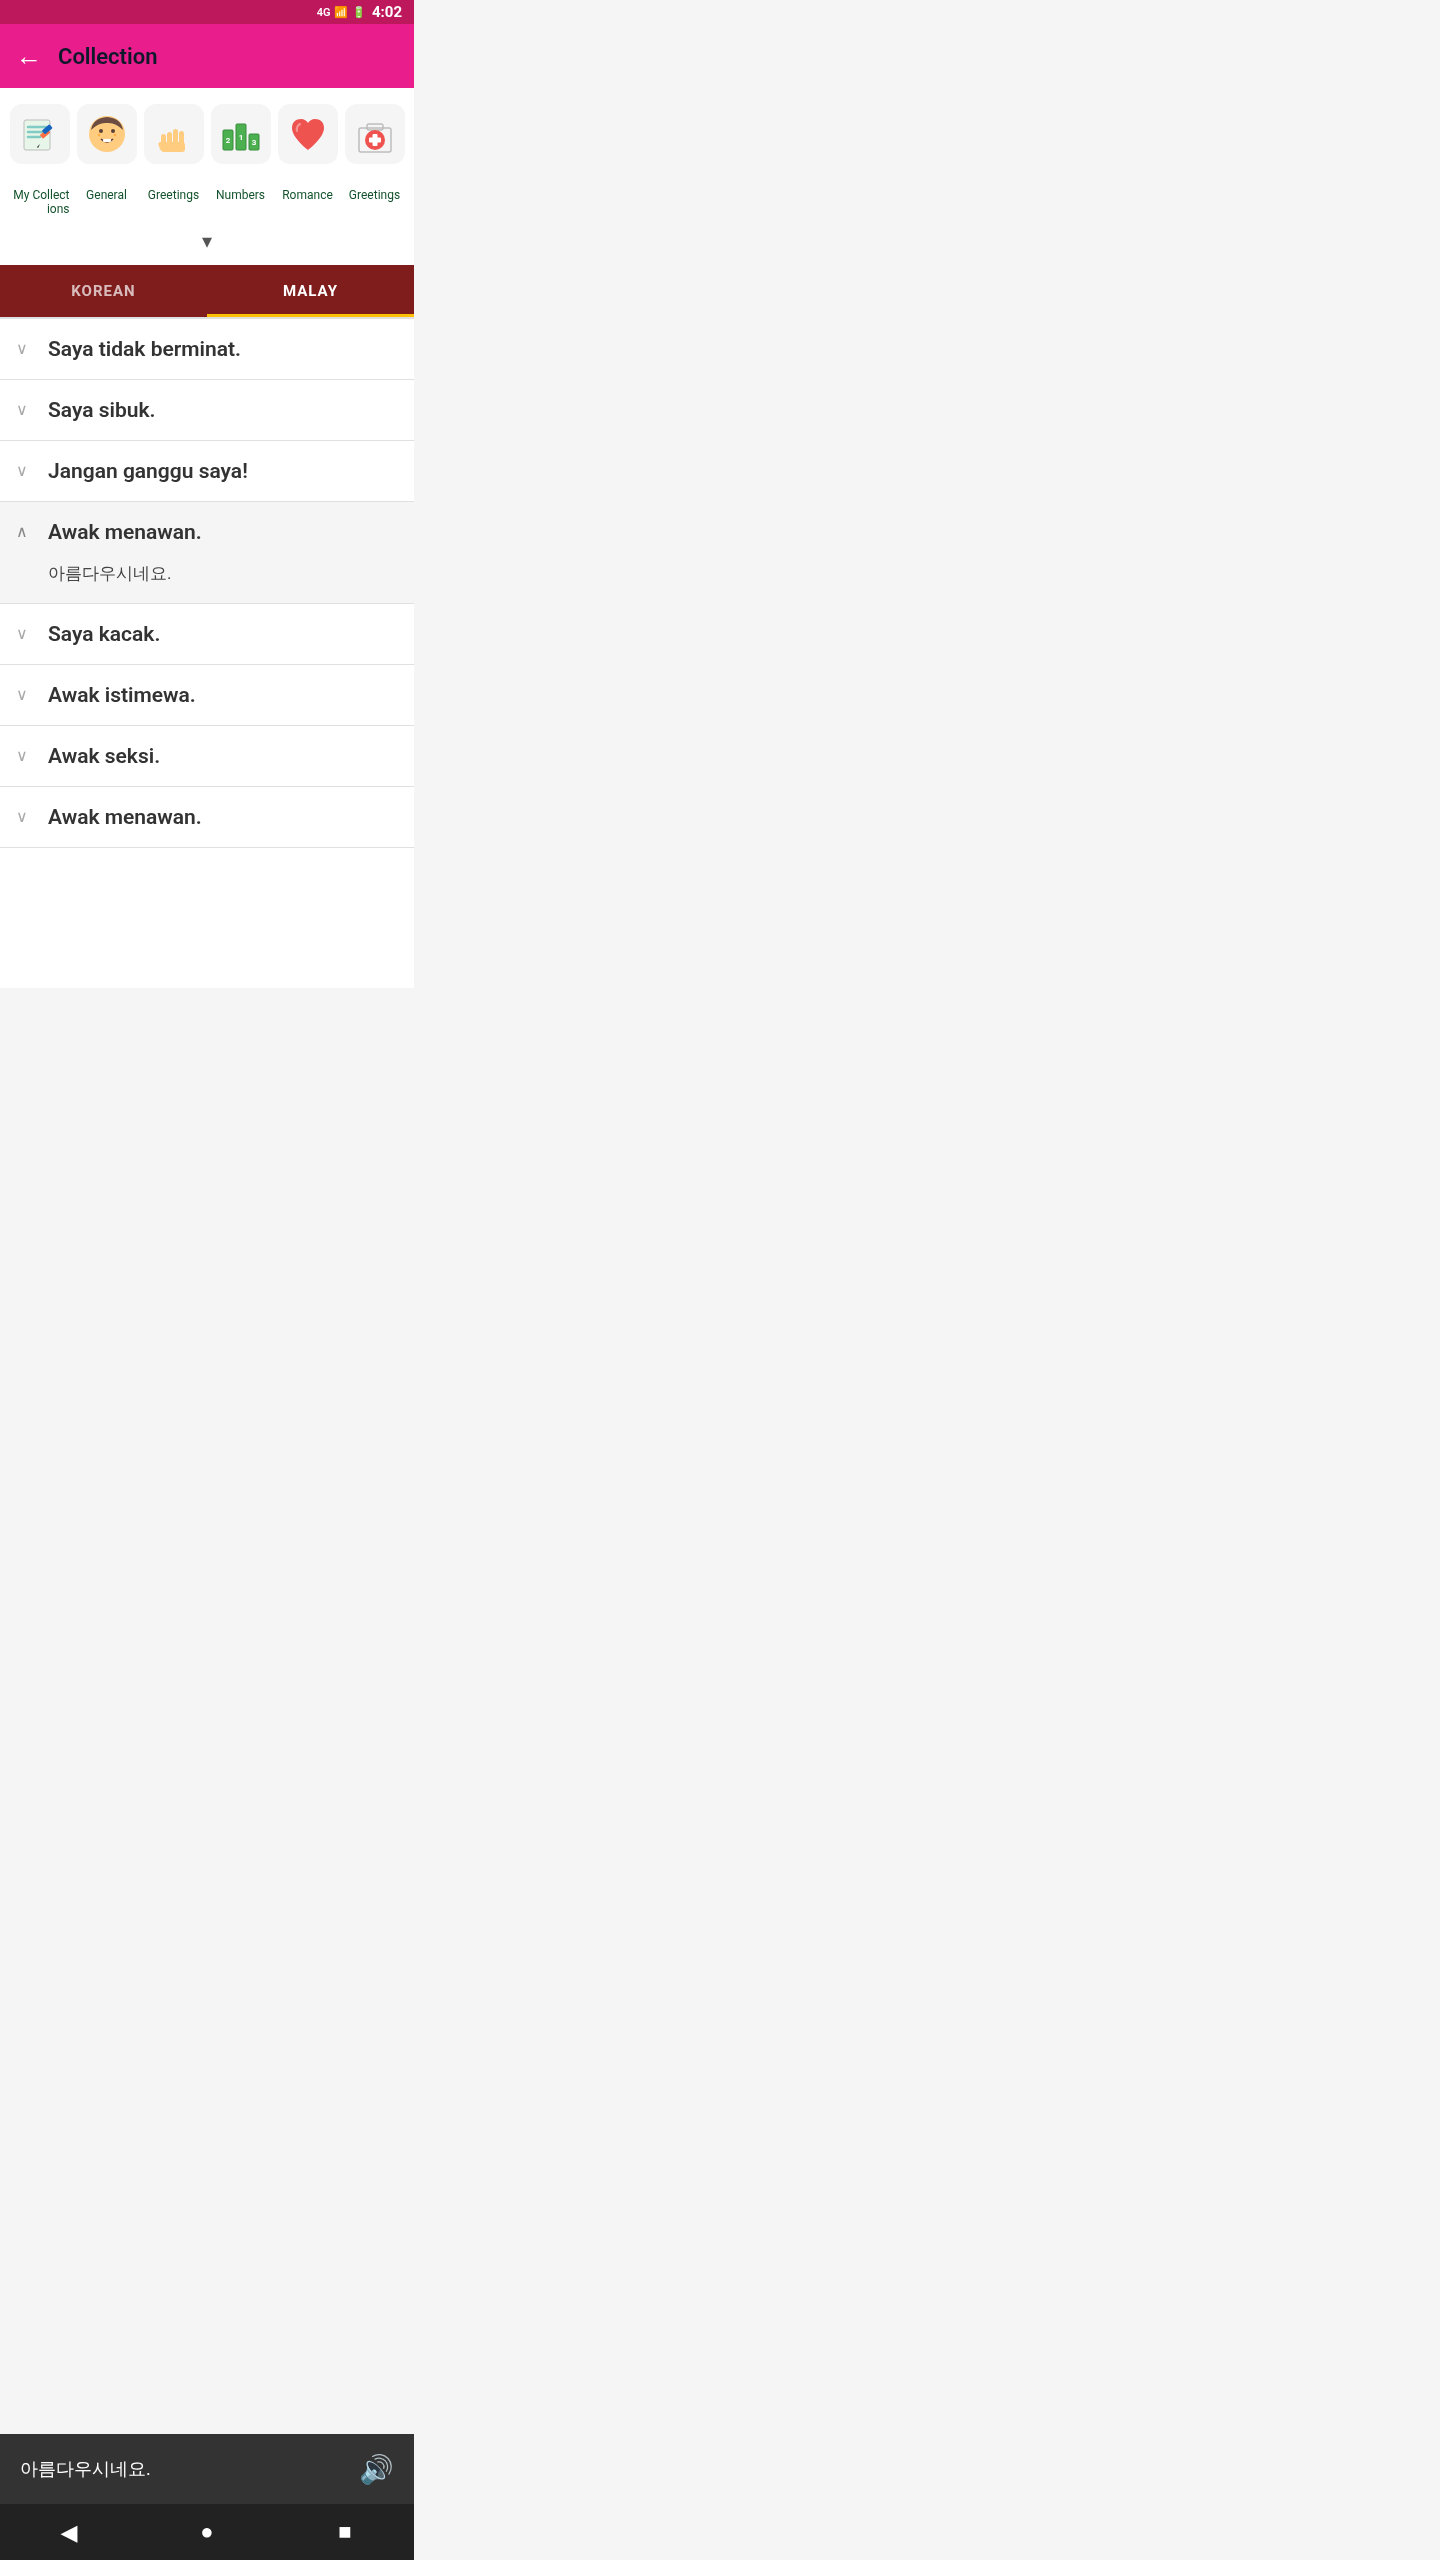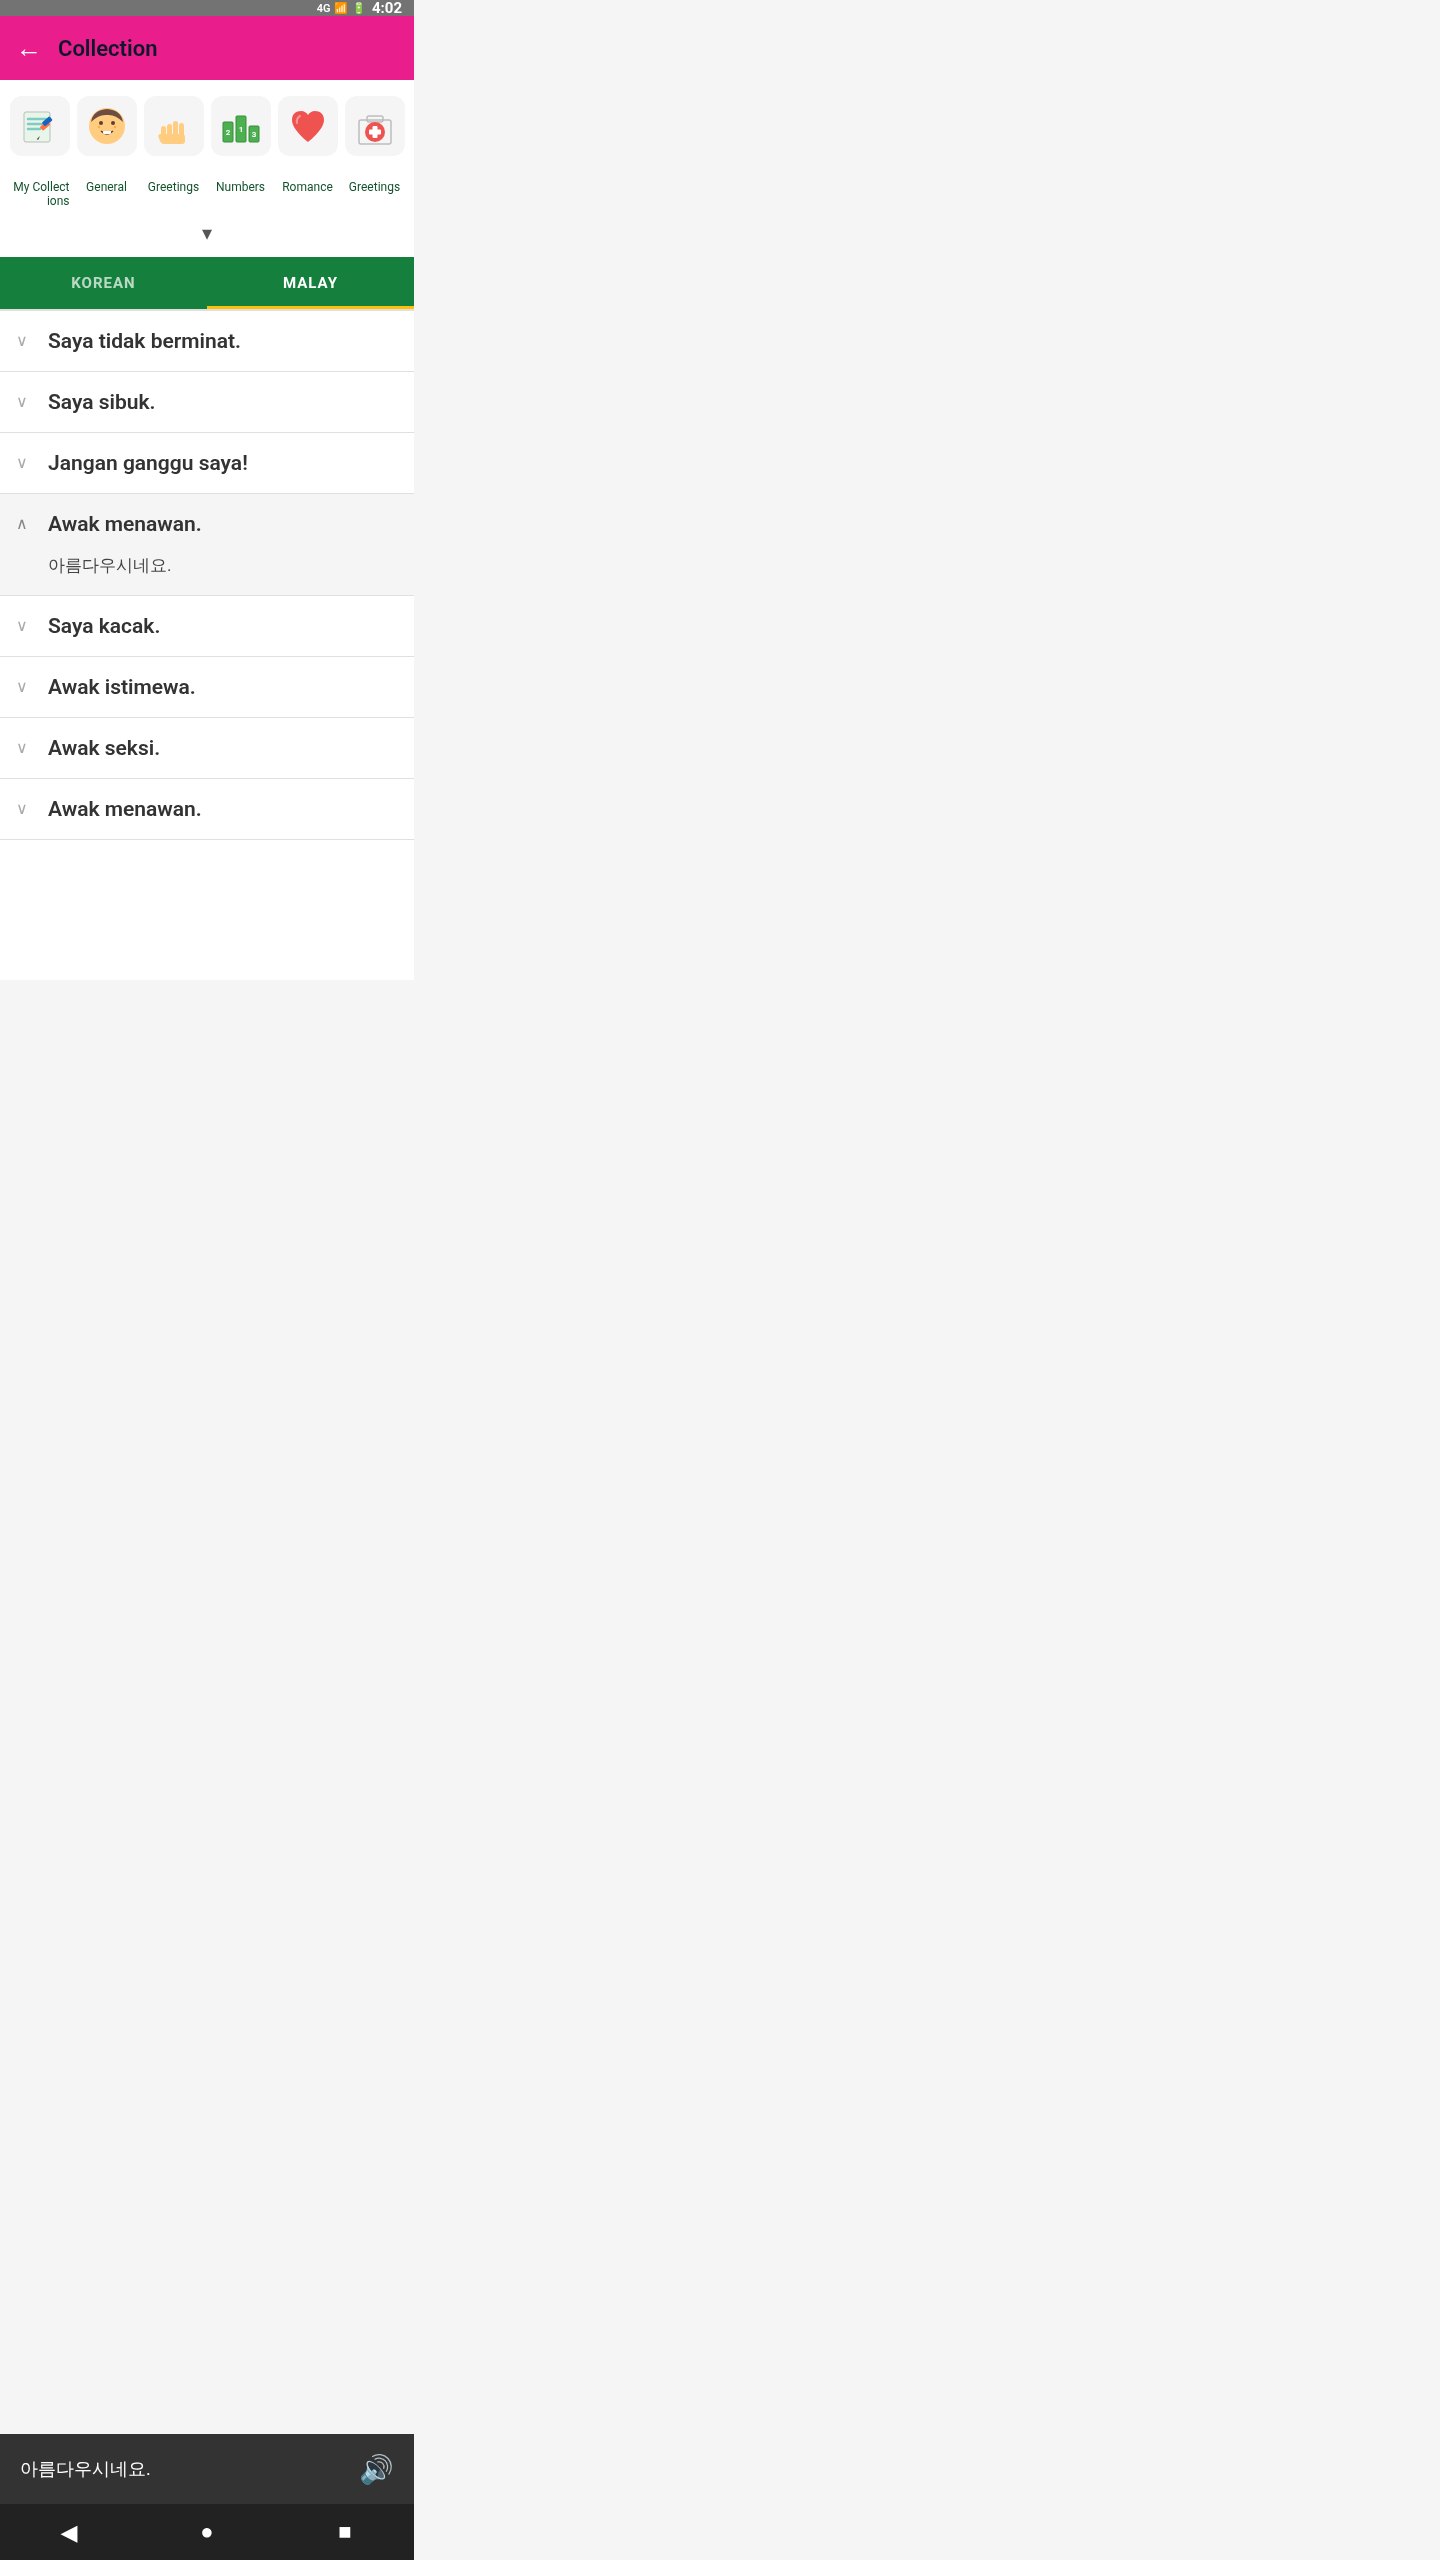--- a/index.html
+++ b/index.html
@@ -9,22 +9,22 @@
       width: 414px;
       min-height: 896px;
       font-family: 'Roboto', Arial, sans-serif;
       background: #f5f5f5;
       overflow-x: hidden;
       position: relative;
     }
 
     
     .status-bar {
-      background: #737373;
-      height: 16px;
+      background: #be185d;
+      height: 24px;
       display: flex;
       align-items: center;
       justify-content: flex-end;
       padding: 0 12px;
       color: white;
       font-size: 13px;
       font-weight: 600;
       gap: 6px;
     }
     .status-bar .signal-icons {
@@ -105,21 +105,21 @@
       padding: 4px 0 12px 0;
     }
     .expand-arrow {
       font-size: 20px;
       color: #555;
       cursor: pointer;
     }
 
     
     .tabs {
-      background: #15803d;
+      background: #7f1d1d;
       display: flex;
       flex-direction: row;
       height: 52px;
     }
     .tab {
       flex: 1;
       display: flex;
       align-items: center;
       justify-content: center;
       color: rgba(255,255,255,0.7);

